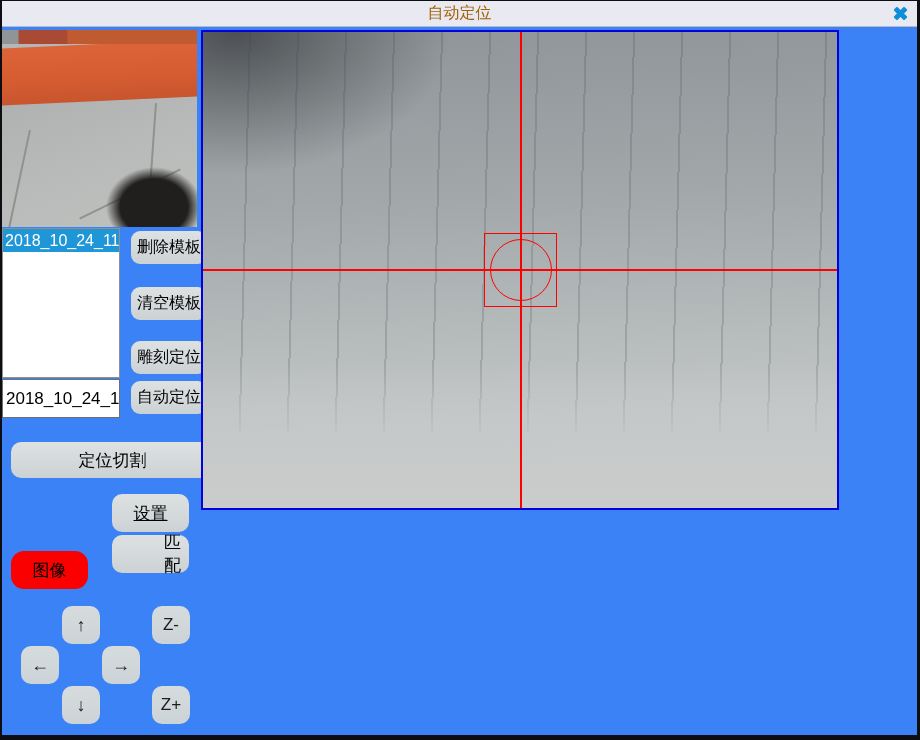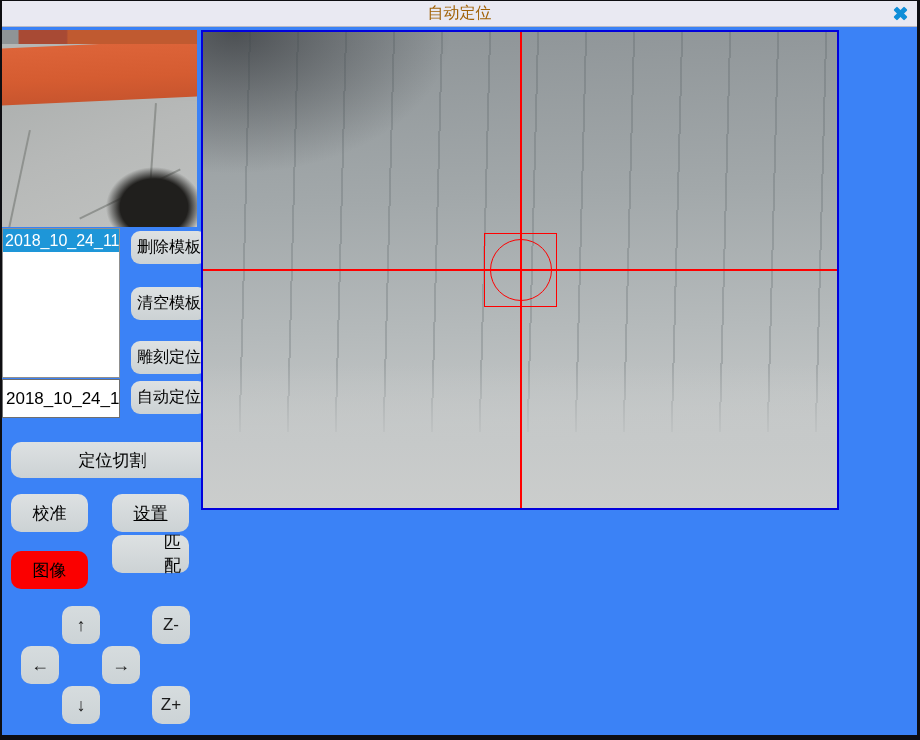--- a/index.html
+++ b/index.html
@@ -77,21 +77,21 @@
   }
   .btn-tpl{left:129px;width:76px;height:33px;}
   .btn-del{top:204px;}
   .btn-clr{top:260px;}
   .btn-eng{top:314px;}
   .btn-add{top:354px;}
   .btn-cut{left:9px;top:415px;width:203px;height:36px;border-radius:10px;font-size:17px;}
   .btn-half{width:77px;height:38px;border-radius:10px;font-size:17px;}
   .btn-cal{left:9px;top:467px;}
   .btn-set{left:110px;top:467px;text-decoration:underline;}
-  .btn-img{left:9px;top:524px;background:#fb0000;color:#000;}
+  .btn-img{left:9px;top:524px;background:#fb0000;color:#000;border-radius:13px;}
   .btn-mat{left:110px;top:508px;padding-left:44px;}
   .jog{
     position:absolute;width:38px;height:38px;border-radius:10px;
     display:flex;align-items:center;justify-content:center;
     background:linear-gradient(180deg,#d6dcde 0%,#ccd3d6 100%);
     border:none;font-size:18px;color:#1c1c1c;cursor:pointer;font-family:inherit;padding:0;
   }
   .jog-up{left:60px;top:579px;}
   .jog-zm{left:150px;top:579px;font-size:17px;}
   .jog-left{left:19px;top:619px;}
@@ -152,21 +152,20 @@
     </div>
 
     <input class="name-input" type="text" value="2018_10_24_11" style="">
 
     <button class="btn btn-tpl btn-del">删除模板</button>
     <button class="btn btn-tpl btn-clr">清空模板</button>
     <button class="btn btn-tpl btn-eng">雕刻定位</button>
     <button class="btn btn-tpl btn-add">自动定位</button>
 
     <button class="btn btn-cut">定位切割</button>
-    <button class="btn btn-half btn-cal">校准</button>
     <button class="btn btn-half btn-set">设置</button>
     <button class="btn btn-half btn-img">图像</button>
     <button class="btn btn-half btn-mat">匹配</button>
 
     <button class="jog jog-up">↑</button>
     <button class="jog jog-zm">Z-</button>
     <button class="jog jog-left">←</button>
     <button class="jog jog-right">→</button>
     <button class="jog jog-down">↓</button>
     <button class="jog jog-zp">Z+</button>

